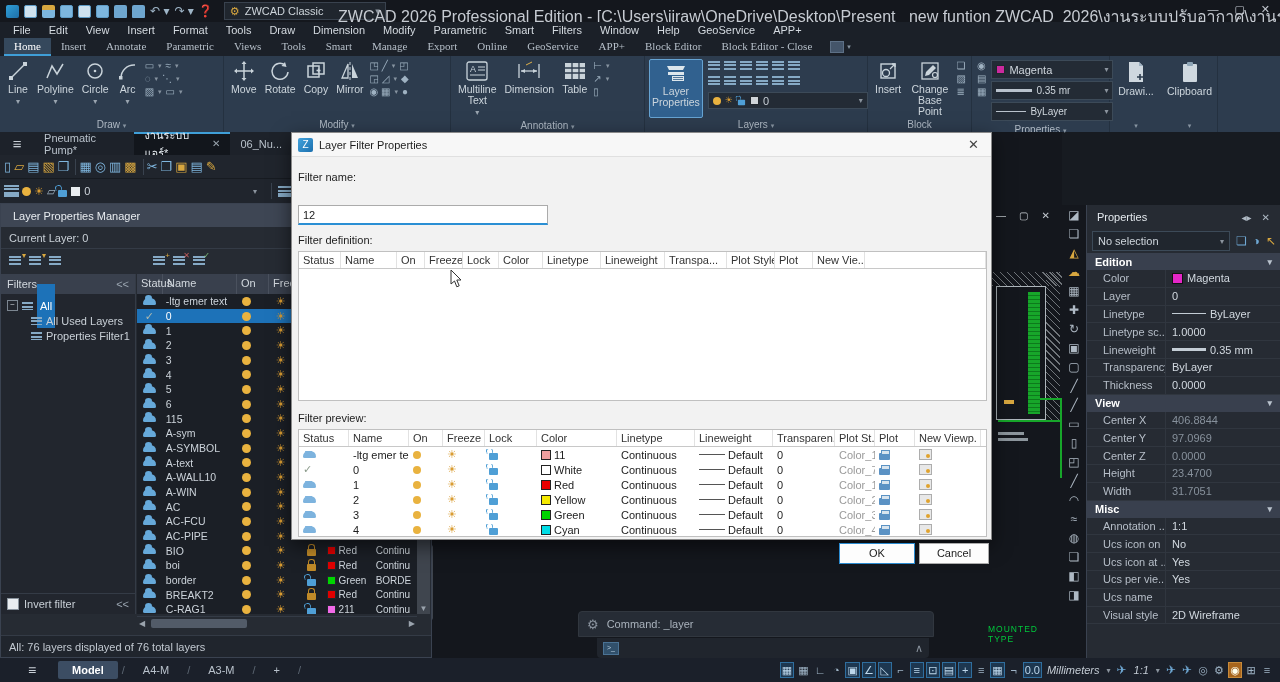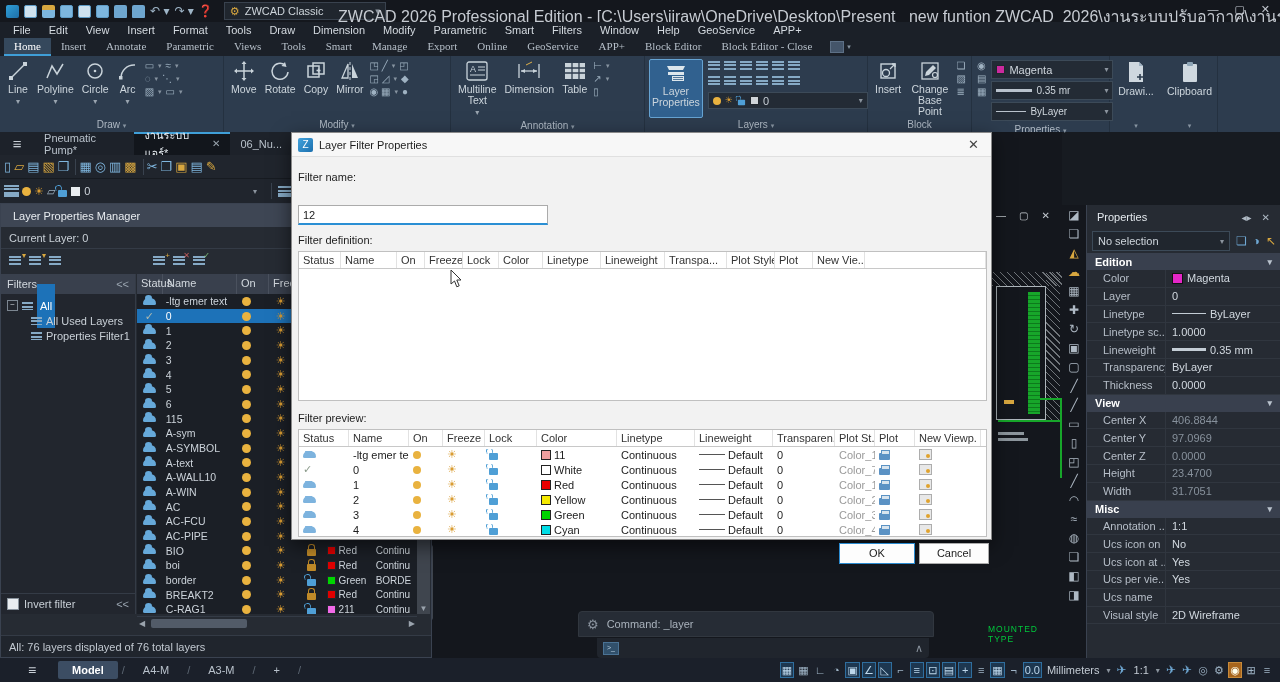--- a/index.html
+++ b/index.html
@@ -180,21 +180,21 @@
   .pp-sw.show{display:inline-block;}
   
   .statusbar{position:absolute;left:0;right:0;bottom:0;height:24px;background:#1b202a;display:flex;align-items:center;z-index:6;}
   .sb-ham{width:30px;margin-left:28px;color:#c9d0d7;font-size:14px;}
   .sb-tab{padding:3px 14px;color:#b9c2cc;}
   .sb-tab.active{background:#3c4d63;color:#fff;font-weight:bold;border-radius:2px;}
   .sb-slash{color:#5d6773;padding:0 4px;}
   .sb-icons{margin-left:auto;display:flex;align-items:center;gap:2px;padding-right:6px;}
   .sbi{min-width:14px;height:16px;display:flex;align-items:center;justify-content:center;color:#9fb4c6;font-size:11px;padding:0 1px;border:1px solid transparent;box-sizing:border-box;}
   .sbi.on{border-color:#2f6e9e;background:#1d3750;color:#bcd6ea;}
-  .sb-txt{color:#c3cbd4;padding:0 3px;}
+  .sb-txt{color:#c3cbd4;padding:0 3px;font-style:italic;}
   .sb-dd{color:#8b949e;font-size:8px;padding:0 2px;}
   .sbi.plane{color:#6fa8d4;font-size:12px;}
   .sbi.orange{background:#a8651c;border-color:#c78a3a;color:#ffe;}
 </style>
 </head>
 <body>
 
 <div id="app">
 
   <div class="titlebar">

